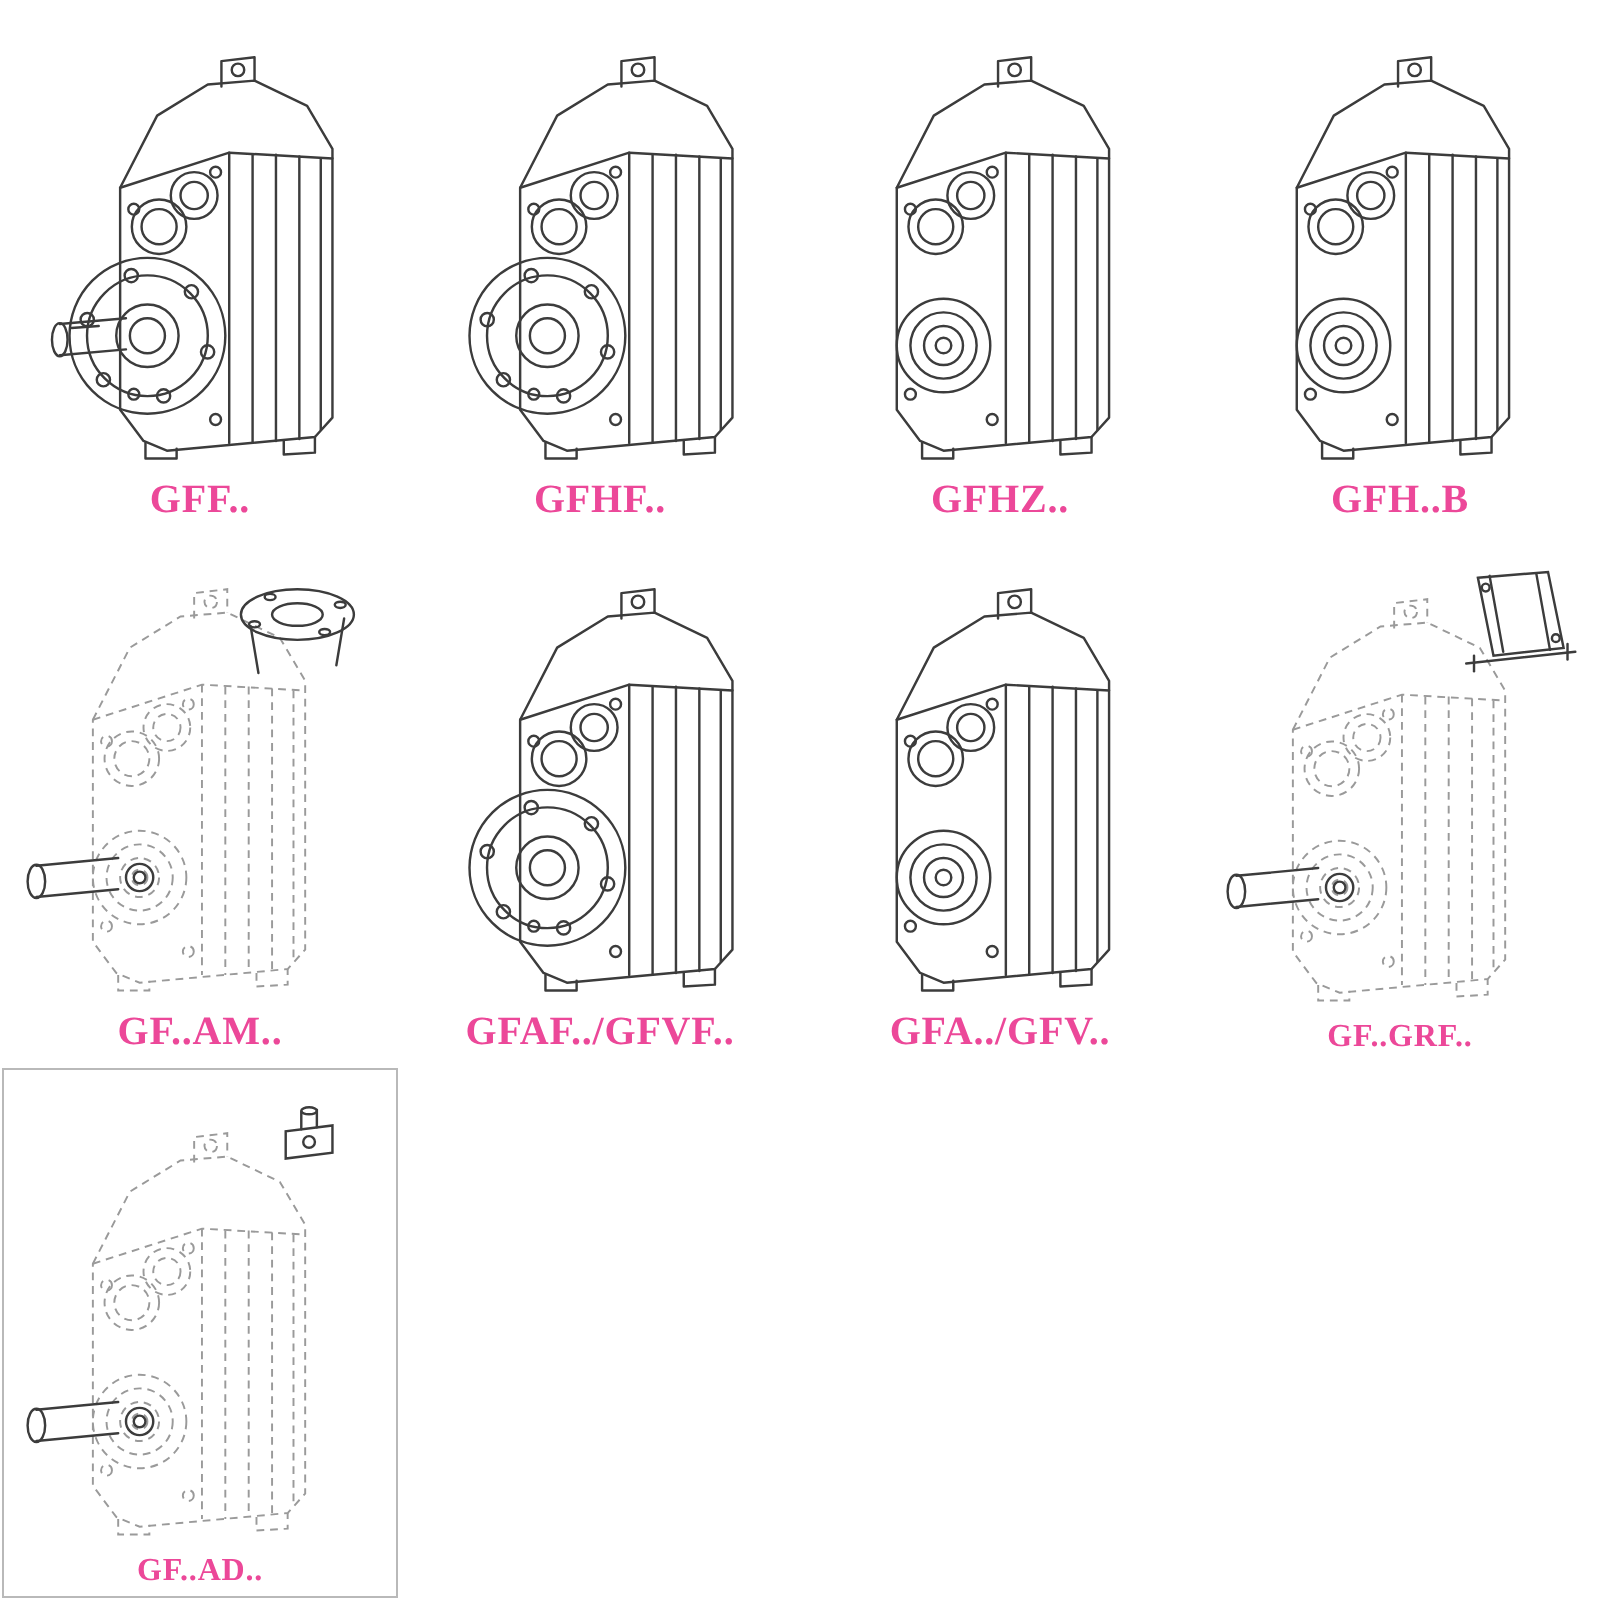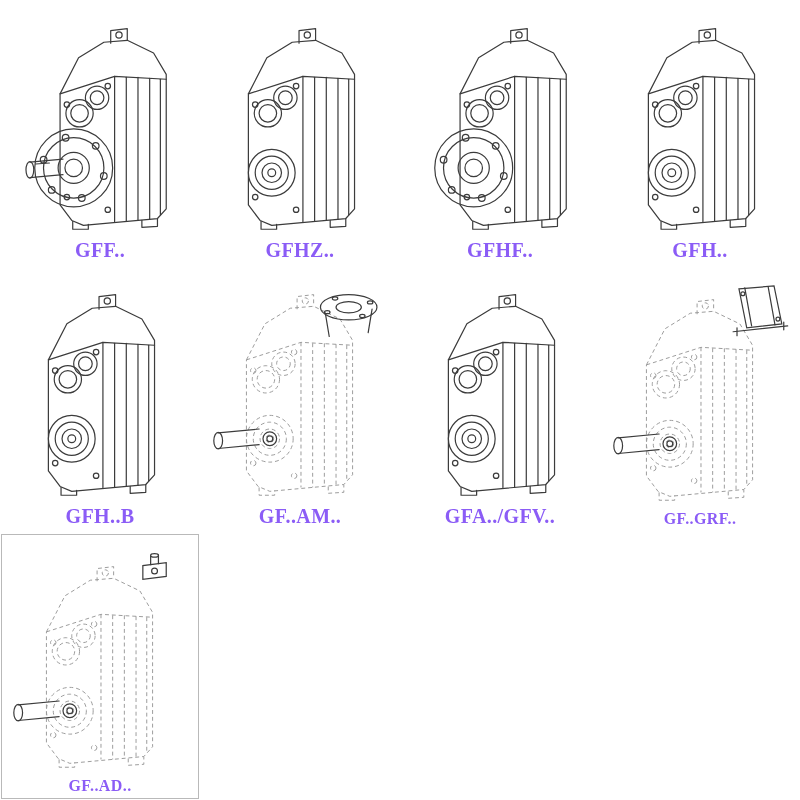--- a/index.html
+++ b/index.html
@@ -4,21 +4,21 @@
 <style>
   * { margin:0; padding:0; box-sizing:border-box; }
   html,body { width:800px; height:800px; background:#ffffff; overflow:hidden;
               font-family:"Liberation Serif", serif; }
   .grid { display:grid; width:800px; height:800px;
           grid-template-columns:repeat(4, 1fr);
           grid-template-rows:repeat(3, 1fr); }
   .cell { display:flex; flex-direction:column; align-items:center;
           justify-content:flex-end; padding-bottom:5px; }
   .drawing { width:196px; height:224px; display:block; }
-  .label { font-weight:bold; font-size:20px; color:#8b5cf6;
+  .label { font-weight:bold; font-size:20px; color:#ec4899;
            letter-spacing:0.4px; white-space:nowrap; line-height:1.2; }
   .label-lg { font-size:16px; }
   .boxed { outline:1px solid #b9b9b9; outline-offset:-2px;text-align:center; }
 </style>
 </head>
 <body>
 
 <svg width="0" height="0" style="position:absolute" aria-hidden="true">
   <defs>
 
@@ -209,59 +209,59 @@
   <figure class="cell">
     <svg class="drawing" viewBox="0 0 200 230">
         <use href="#g-flange-shaft"></use>
       </svg>
     <figcaption class="label">GFF..</figcaption>
   </figure>
 
 
   <figure class="cell">
     <svg class="drawing" viewBox="0 0 200 230">
+        <use href="#g-flange-bore"></use>
+      </svg>
+    <figcaption class="label">GFHF..</figcaption>
+  </figure>
+
+  <figure class="cell">
+    <svg class="drawing" viewBox="0 0 200 230">
         <use href="#g-bore"></use>
       </svg>
     <figcaption class="label">GFHZ..</figcaption>
   </figure>
 
+
+  <figure class="cell">
+    <svg class="drawing" viewBox="0 0 200 230">
+        <use href="#g-bore"></use>
+      </svg>
+    <figcaption class="label">GFH..B</figcaption>
+  </figure>
+
+  <figure class="cell">
+    <svg class="drawing" viewBox="0 0 200 230">
+        <use href="#g-dash-am"></use>
+      </svg>
+    <figcaption class="label">GF..AM..</figcaption>
+  </figure>
+
+
   <figure class="cell">
     <svg class="drawing" viewBox="0 0 200 230">
         <use href="#g-flange-bore"></use>
       </svg>
-    <figcaption class="label">GFHF..</figcaption>
+    <figcaption class="label">GFAF../GFVF..</figcaption>
   </figure>
 
   <figure class="cell">
     <svg class="drawing" viewBox="0 0 200 230">
         <use href="#g-bore"></use>
       </svg>
-    <figcaption class="label">GFH..</figcaption>
-  </figure>
-
-  <figure class="cell">
-    <svg class="drawing" viewBox="0 0 200 230">
-        <use href="#g-bore"></use>
-      </svg>
-    <figcaption class="label">GFH..B</figcaption>
-  </figure>
-
-  <figure class="cell">
-    <svg class="drawing" viewBox="0 0 200 230">
-        <use href="#g-dash-am"></use>
-      </svg>
-    <figcaption class="label">GF..AM..</figcaption>
-  </figure>
-
-
-
-  <figure class="cell">
-    <svg class="drawing" viewBox="0 0 200 230">
-        <use href="#g-bore"></use>
-      </svg>
     <figcaption class="label">GFA../GFV..</figcaption>
   </figure>
 
   <figure class="cell">
     <svg class="drawing" viewBox="0 0 200 230">
         <use href="#g-dash-grf"></use>
       </svg>
     <figcaption class="label label-lg">GF..GRF..</figcaption>
   </figure>
 

